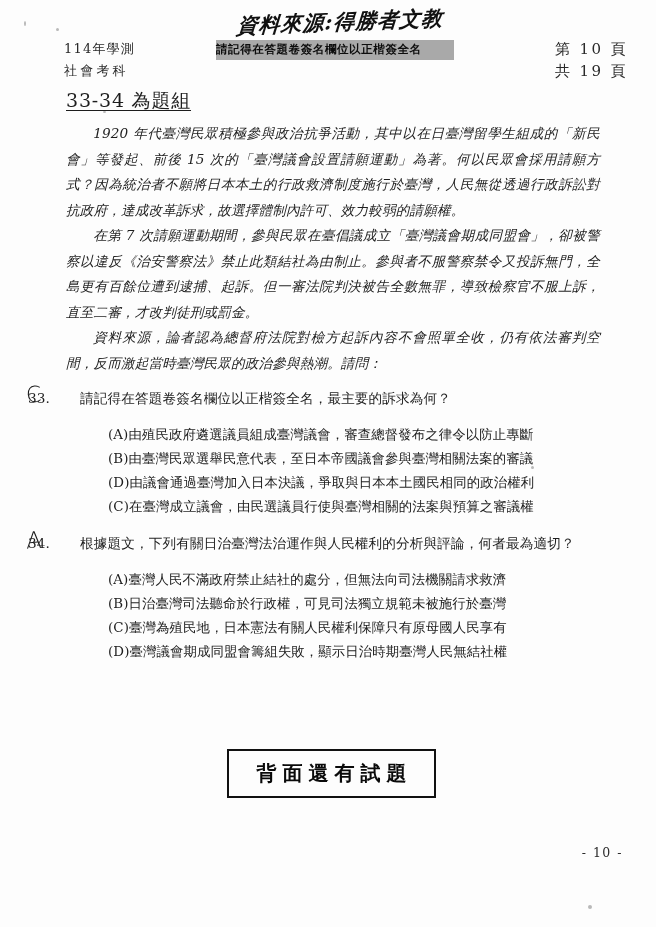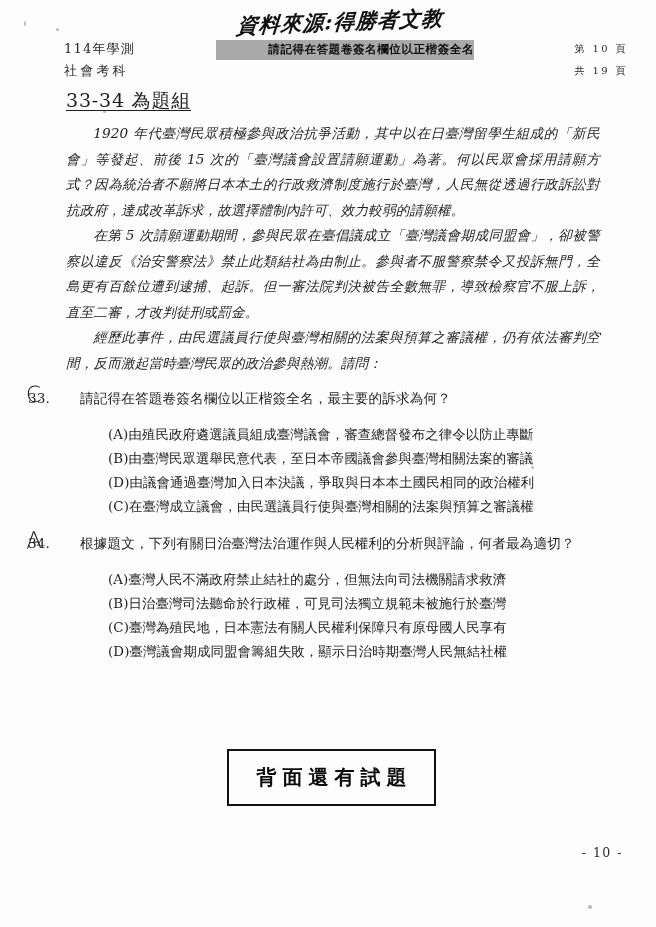--- a/index.html
+++ b/index.html
@@ -38,21 +38,21 @@
     font-size: 13px;
     line-height: 22px;
     letter-spacing: 1.2px;
     color: #2a2a2a;
   }
   .hdr-left .ln2 { letter-spacing: 3.2px; }
   .hdr-right {
     position: absolute;
     right: 28px;
     top: 0;
-    font-size: 10px;
+    font-size: 15px;
     line-height: 22px;
     letter-spacing: 2.4px;
     color: #2a2a2a;
     text-align: right;
     white-space: nowrap;
   }
 
   
   .watermark {
     position: absolute;
@@ -67,27 +67,27 @@
     letter-spacing: 1px;
     color: #111;
     transform: rotate(-2.2deg) skewX(-6deg);
     white-space: nowrap;
   }
 
   .notice-banner {
     position: absolute;
     top: 40px;
     left: 216px;
-    width: 258px;
+    width: 238px;
     background: #a9a9a9;
     color: #0d0d0d;
     font-size: 11.5px;
     font-weight: bold;
     letter-spacing: 0.6px;
-    text-align: right;
+    text-align: left;
     line-height: 17px;
     padding: 1px 0 2px;
     white-space: nowrap;
     box-sizing: border-box;
   }
 
   
   .content {
     position: absolute;
     top: 88px;
@@ -154,21 +154,21 @@
     transform: rotate(-4deg);
   }
   .margin-mark.mark-a { font-size: 23px; transform: rotate(-5deg) skewX(-4deg); }
 
   
   .end-box {
     position: absolute;
     left: 227px;
     top: 749px;
     width: 209px;
-    height: 57px;
+    height: 49px;
     border: 2.5px solid #111;
     box-sizing: border-box;
     display: flex;
     align-items: center;
     justify-content: center;
   }
   .end-box-text {
     font-size: 20px;
     font-weight: bold;
     letter-spacing: 6px;
@@ -213,22 +213,22 @@
 
   <div class="watermark">資料來源:得勝者文教</div>
   <div class="notice-banner">請記得在答題卷簽名欄位以正楷簽全名</div>
 
   <div class="content">
 
     <div class="group-label">33-34 為題組</div>
 
     <div class="passage">
       <p>1920 年代臺灣民眾積極參與政治抗爭活動，其中以在日臺灣留學生組成的「新民會」等發起、前後 15 次的「臺灣議會設置請願運動」為著。何以民眾會採用請願方式？因為統治者不願將日本本土的行政救濟制度施行於臺灣，人民無從透過行政訴訟對抗政府，達成改革訴求，故選擇體制內許可、效力較弱的請願權。</p>
-      <p>在第 5 次請願運動期間，參與民眾在臺倡議成立「臺灣議會期成同盟會」，卻被警察以違反《治安警察法》禁止此類結社為由制止。參與者不服警察禁令又投訴無門，全島更有百餘位遭到逮捕、起訴。但一審法院判決被告全數無罪，導致檢察官不服上訴，直至二審，才改判徒刑或罰金。</p>
-      <p>經歷此事件，由民選議員行使與臺灣相關的法案與預算之審議權，仍有依法審判空間，反而激起當時臺灣民眾的政治參與熱潮。請問：</p>
+      <p>在第 7 次請願運動期間，參與民眾在臺倡議成立「臺灣議會期成同盟會」，卻被警察以違反《治安警察法》禁止此類結社為由制止。參與者不服警察禁令又投訴無門，全島更有百餘位遭到逮捕、起訴。但一審法院判決被告全數無罪，導致檢察官不服上訴，直至二審，才改判徒刑或罰金。</p>
+      <p>資料來源，論者認為總督府法院對檢方起訴內容不會照單全收，仍有依法審判空間，反而激起當時臺灣民眾的政治參與熱潮。請問：</p>
     </div>
 
     
     <div class="qblock" style="margin-top:10px;">
       <div class="margin-mark">C</div>
       <div class="q-stem">
         <span class="q-num">33.</span><span>請記得在答題卷簽名欄位以正楷簽全名，最主要的訴求為何？</span>
       </div>
       <ul class="opts">
         <li>(A)由殖民政府遴選議員組成臺灣議會，審查總督發布之律令以防止專斷</li>

